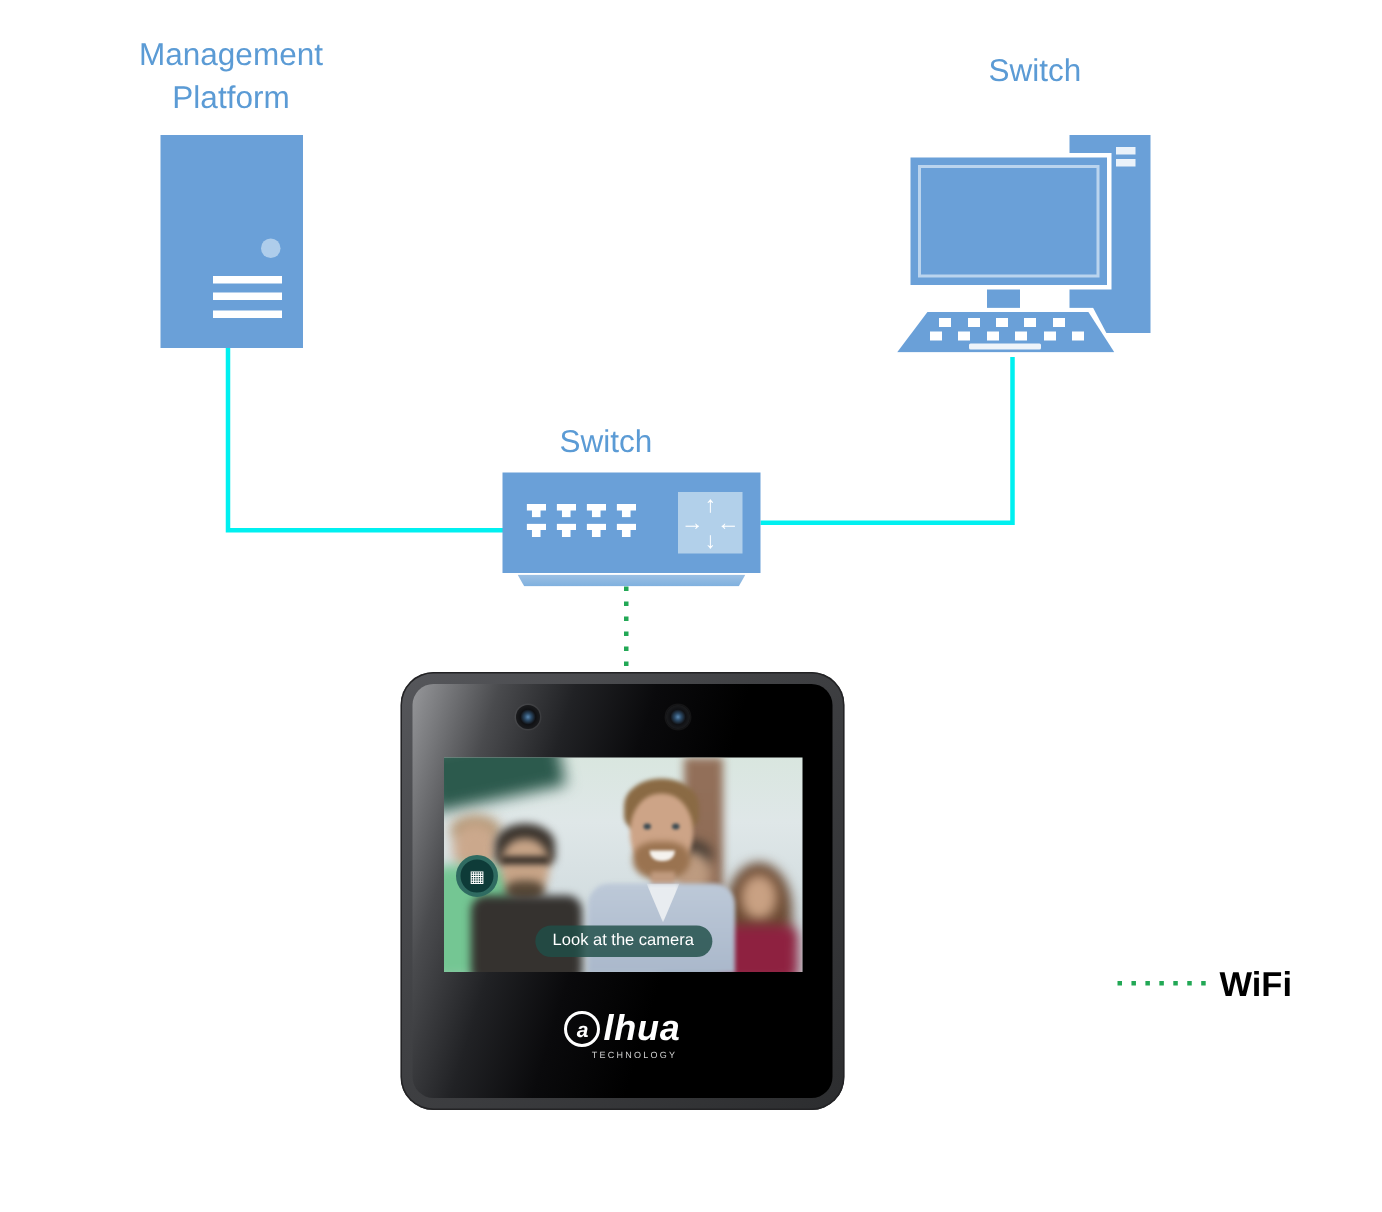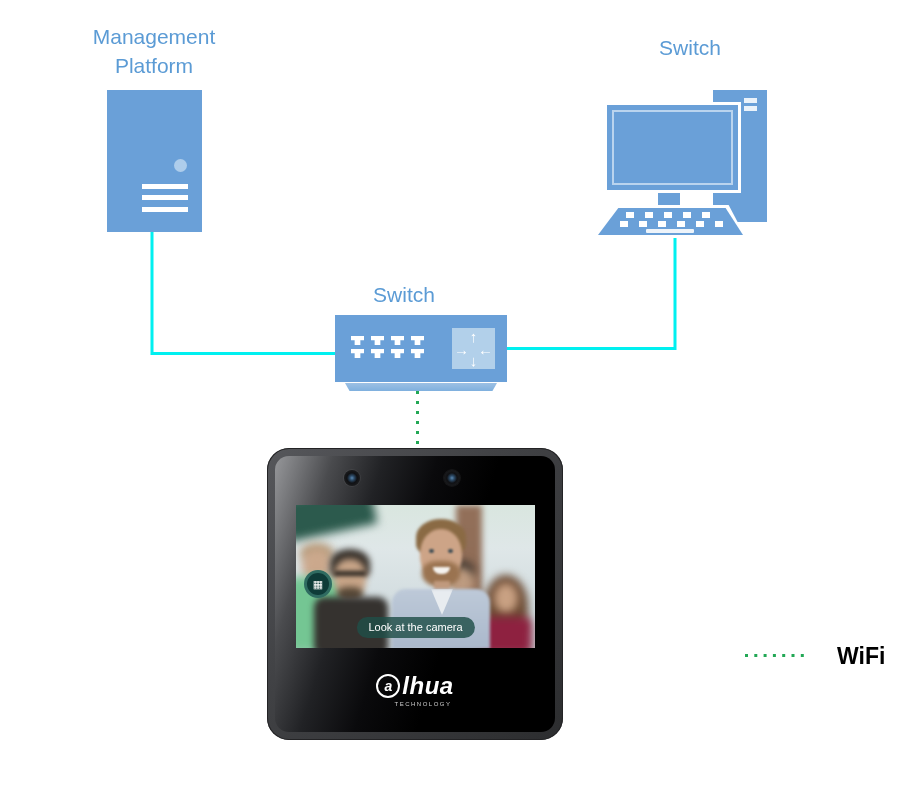--- a/index.html
+++ b/index.html
@@ -126,21 +126,21 @@
       <div class="arrowbox">
         <span class="ar-up">↑</span>
         <span class="ar-down">↓</span>
         <span class="ar-left">→</span>
         <span class="ar-right">←</span>
       </div>
     </div>
     <div class="switch-base"></div>
   </div>
 
-  <div class="legend-label" style="left:813px;top:643px;margin-left:24px;">WiFi</div>
+  <div class="legend-label" style="left:813px;top:643px;">WiFi</div>
 
   <div class="device">
     <div class="dev-frame"></div>
     <div class="dev-panel"></div>
     <div class="camera" style="left:77px;"></div>
     <div class="camera" style="left:177px;"></div>
 
     <div class="screen">
 
       <div class="ph" style="left:-12px;top:-14px;width:90px;height:42px;background:#2c5a4d;transform:rotate(-12deg);filter:blur(5px);"></div>

